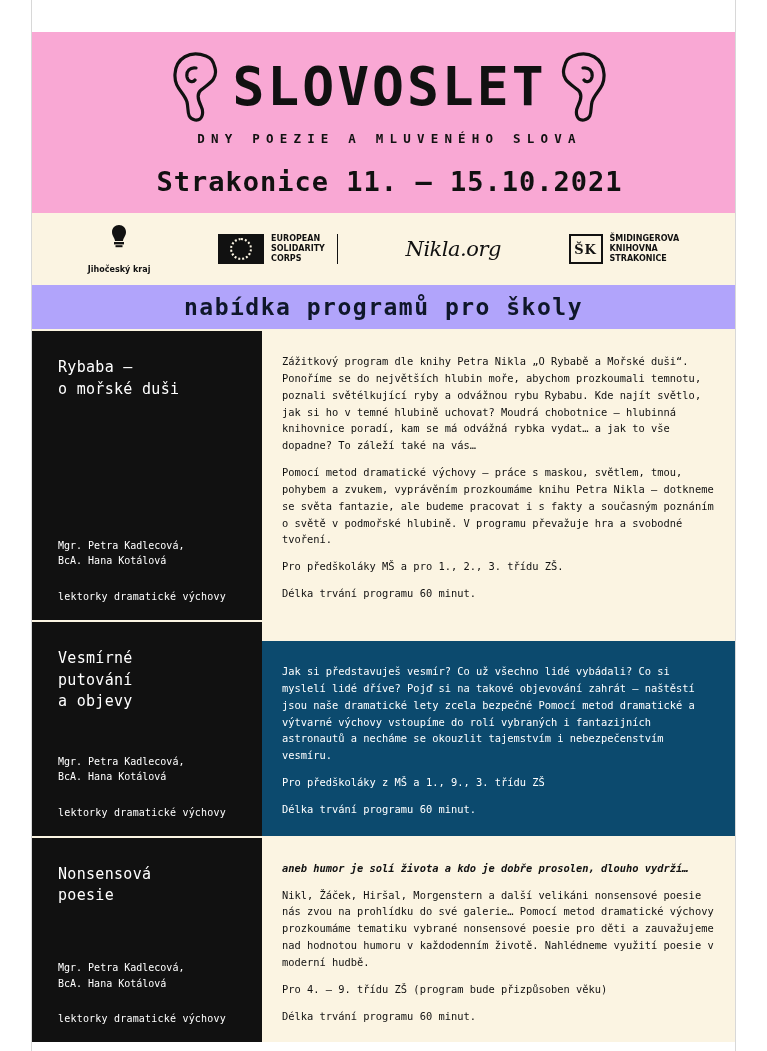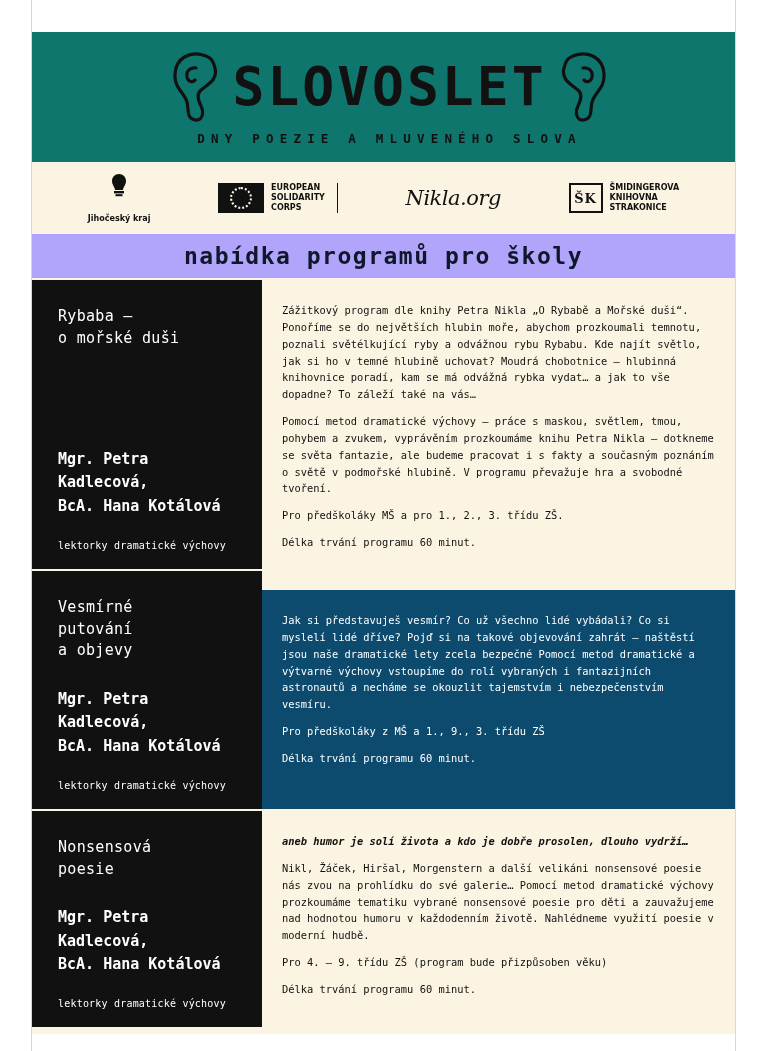--- a/index.html
+++ b/index.html
@@ -30,21 +30,21 @@
     position: absolute;
     left: 32px;
     top: 32px;
     width: 703px;
     height: 1002px;
     background: #fbf4e2;
   }
 
   
   .header {
-    background: #0f766e;
+    background: #f9a8d4;
     padding: 18px 0 16px 12px;
     text-align: center;
   }
   .logo-row {
     display: flex;
     align-items: center;
     justify-content: center;
     gap: 10px;
   }
   .ear {
@@ -154,25 +154,24 @@
   }
   .title {
     font-size: 15px;
     font-weight: normal;
     line-height: 1.45;
     letter-spacing: 0.3px;
     color: #ffffff;
   }
   .spacer { flex: 1 1 auto; min-height: 26px; }
   .lecturers {
-    font-size: 15px;
+    font-size: 10px;
     line-height: 1.55;
     color: #ffffff;
     margin-bottom: 22px;
-    font-weight: bold;
   }
   .role {
     font-size: 10px;
     color: #ffffff;
     letter-spacing: 0.2px;
   }
   .row .right {
     flex: 1 1 auto;
     padding: 22px 20px 18px 20px;
     font-size: 10.4px;
@@ -200,20 +199,21 @@
           <path d="M40 6 C24 0 10 8 9 24 C8 38 18 42 21 52 C23 60 20 68 29 70 C37 71 38 62 35 56 C32 50 30 44 35 40 C42 34 52 30 49 18 C47 10 45 8 40 6 Z
                    M30 18 C24 17 20 21 21 27 C22 32 27 33 29 30" fill="none" stroke="#111" stroke-width="3.2" stroke-linejoin="round" stroke-linecap="round"></path>
         </svg>
         <span class="wordmark">SLOVOSLET</span>
         <svg class="ear" viewBox="0 0 56 72">
           <path d="M16 6 C32 0 46 8 47 24 C48 38 38 42 35 52 C33 60 36 68 27 70 C19 71 18 62 21 56 C24 50 26 44 21 40 C14 34 4 30 7 18 C9 10 11 8 16 6 Z
                    M26 18 C32 17 36 21 35 27 C34 32 29 33 27 30" fill="none" stroke="#111" stroke-width="3.2" stroke-linejoin="round" stroke-linecap="round"></path>
         </svg>
       </div>
       <div class="subwordmark">DNY POEZIE A MLUVENÉHO SLOVA</div>
+      <div class="dates">Strakonice 11. – 15.10.2021</div>
     </div>
 
     <div class="sponsors">
       <div class="sp jk">
         <svg class="jk-mark" viewBox="0 0 26 26">
           <path d="M13 2 C9 2 6 5 6 9 C6 13 9 15 9 18 L17 18 C17 15 20 13 20 9 C20 5 17 2 13 2 Z" fill="#111"></path>
           <rect x="8" y="19" width="10" height="2.4" fill="#111"></rect>
           <rect x="9.5" y="22.2" width="7" height="2" fill="#111"></rect>
         </svg>
         <div class="sp-label">Jihočeský kraj</div>

